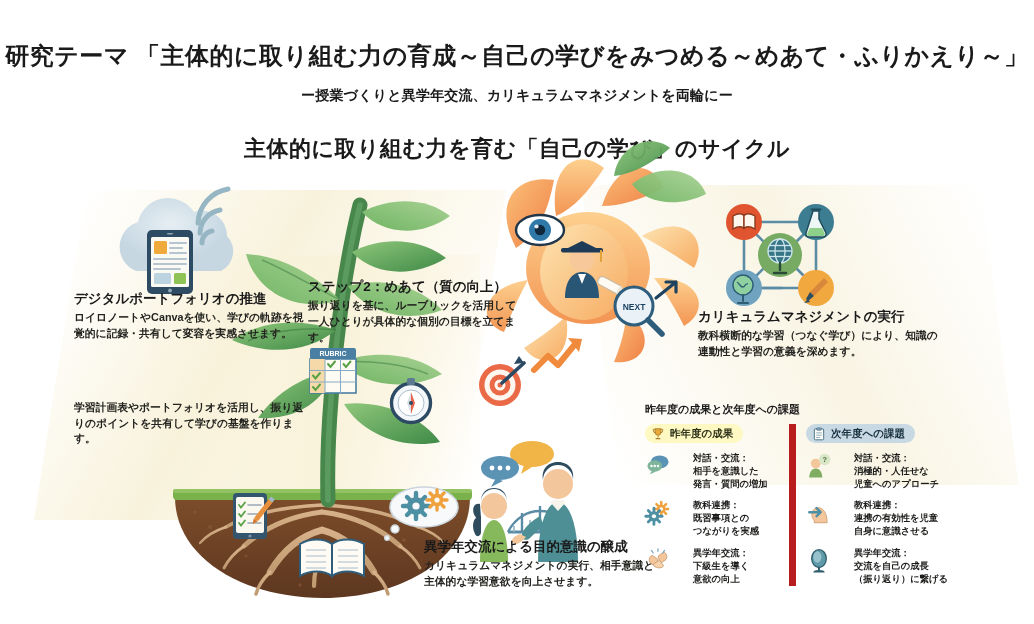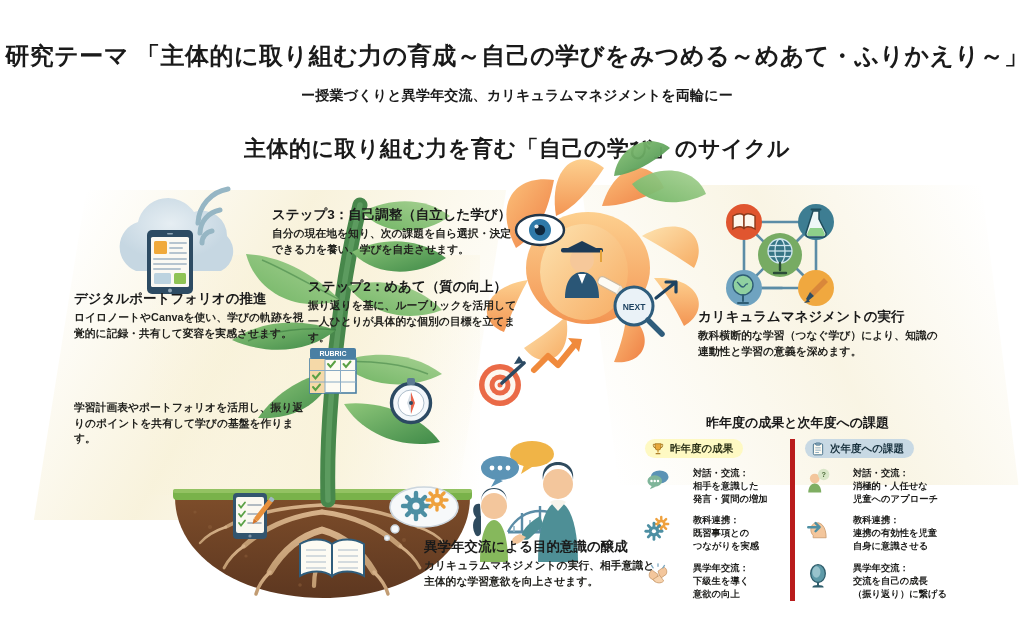--- a/index.html
+++ b/index.html
@@ -32,24 +32,24 @@
   .cycle-title{position:absolute;left:0;top:134px;width:1034px;text-align:center;
     font-size:22px;font-weight:700;letter-spacing:.5px;}
 
   
   .blk{position:absolute;}
   .blk .h{font-size:13.5px;font-weight:700;line-height:1.35;margin:0 0 2px 0;}
   .blk .p{font-size:10.8px;font-weight:600;line-height:1.45;margin:0;color:#23231f;}
 
   
   .panel{position:absolute;left:645px;top:402px;width:305px;height:200px;}
-  .panel-title{font-size:13px;font-weight:700;text-align:center;margin:12px 0 7px 0;}
+  .panel-title{font-size:11px;font-weight:700;text-align:left;margin:0 0 7px 0;}
   .panel-cols{display:flex;gap:0;}
   .col{width:150px;position:relative;}
-  .col.right{padding-left:10px;border-left:5px solid #b91c1c;}
+  .col.right{padding-left:10px;border-left:7px solid #b91c1c;}
   .pill{display:inline-flex;align-items:center;gap:5px;
     border-radius:11px;padding:2.5px 10px 2.5px 6px;font-size:10.5px;font-weight:700;
     white-space:nowrap;}
   .pill.good{background:#fef9c3;color:#2c3118;}
   .pill.next{background:#c8d9e4;color:#17303d;}
   .items{margin-top:7px;display:flex;flex-direction:column;gap:8px;}
   .item{display:flex;gap:22px;align-items:flex-start;}
   .item .ico{flex:0 0 26px;width:26px;height:26px;position:relative;margin-top:1px;}
   .item .txt{font-size:9.3px;font-weight:700;line-height:1.42;color:#1c1c1a;}
 
@@ -427,24 +427,20 @@
         <path d="M-12 72 c-5 2 -8 4 -8 7 c0 3 4 4 7 2 c2 -1 5 -4 7 -6 z" fill="#f3c69c"></path>
       </g>
     </g>
   </svg>
 
   <div class="blk nosel" style="left:74px;top:290px;width:232px;">
     <div class="h">デジタルポートフォリオの推進</div>
     <div class="p">ロイロノートやCanvaを使い、学びの軌跡を視覚的に記録・共有して変容を実感させます。</div>
   </div>
 
-  <div class="blk nosel" style="left:272px;top:206px;width:250px;">
-    <div class="h">ステップ3：自己調整（自立した学び）</div>
-    <div class="p">自分の現在地を知り、次の課題を自ら選択・決定できる力を養い、学びを自走させます。</div>
-  </div>
 
   <div class="blk nosel" style="left:308px;top:278px;width:218px;">
     <div class="h">ステップ2：めあて（質の向上）</div>
     <div class="p">振り返りを基に、ルーブリックを活用して 一人ひとりが具体的な個別の目標を立てます。</div>
   </div>
 
   <div class="blk nosel" style="left:74px;top:400px;width:240px;">
     <div class="p">学習計画表やポートフォリオを活用し、振り返りのポイントを共有して学びの基盤を作ります。</div>
   </div>
 

